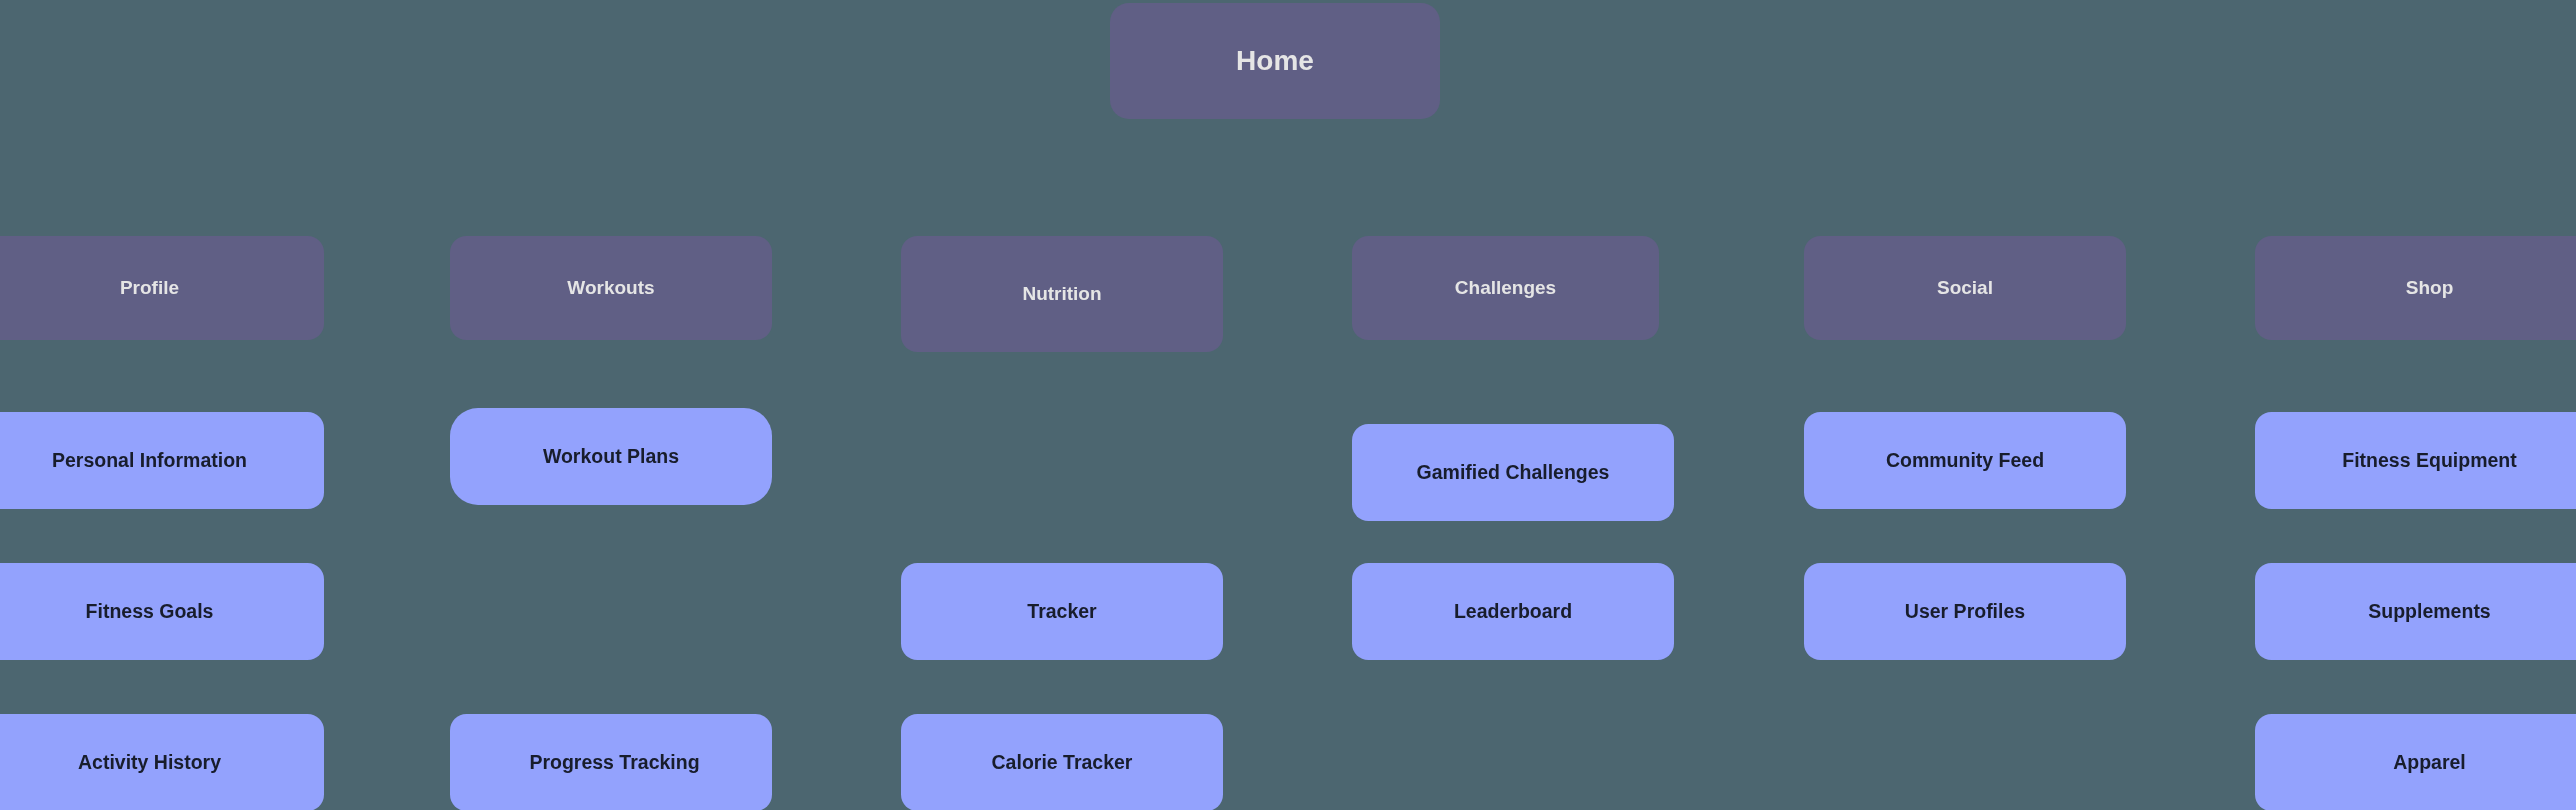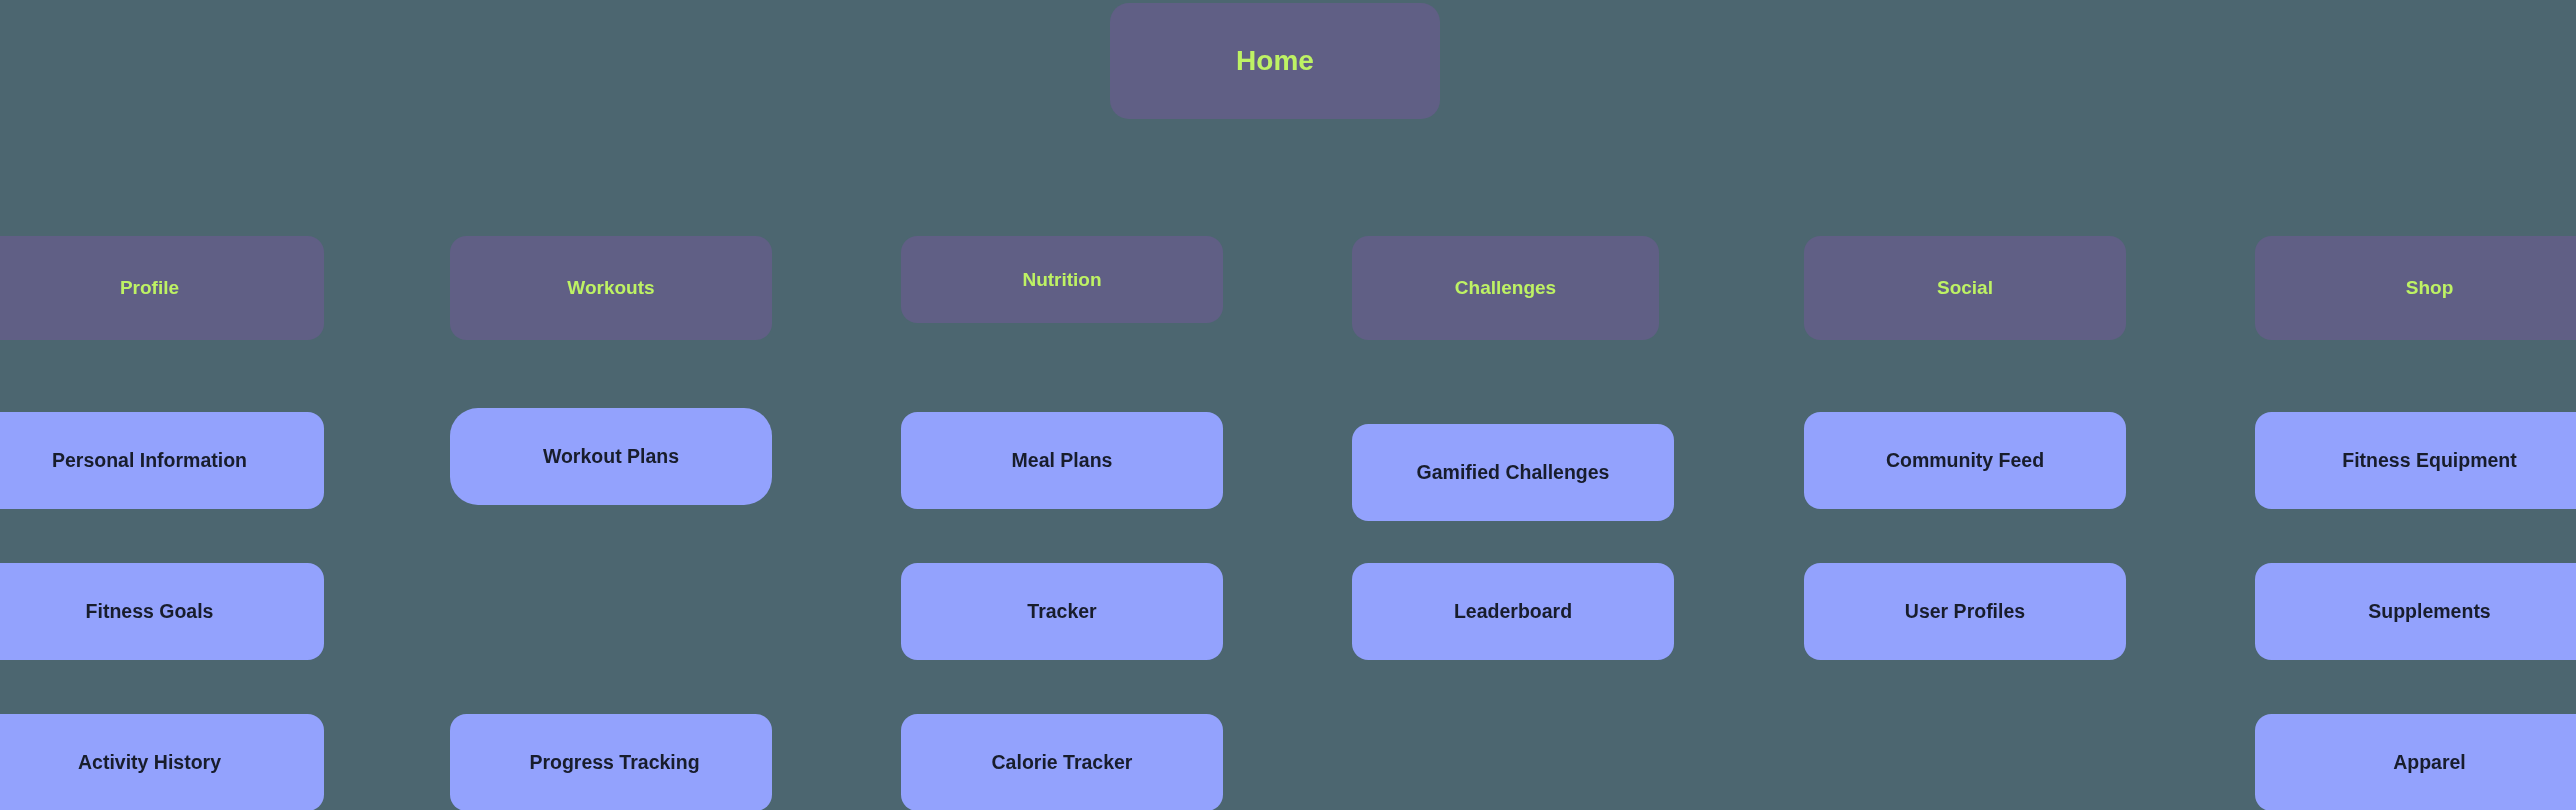--- a/index.html
+++ b/index.html
@@ -20,21 +20,21 @@
     display: flex;
     align-items: center;
     justify-content: center;
     box-sizing: border-box;
     text-align: center;
     line-height: 1.15;
   }
   .node-root,
   .node-category {
     background: #605f85;
-    color: #bef264;
+    color: #e5e5e5;
     border-radius: 16.4px;
     font-weight: bold;
   }
   .node-root {
     font-size: 28px;
     border-radius: 19px;
   }
   .node-category {
     font-size: 19px;
   }
@@ -76,25 +76,22 @@
   <div class="node node-category" style="left:450px; top:236px; width:322px; height:104px;">
     <span class="node-label">Workouts</span>
   </div>
   <div class="node node-leaf" style="left:450px; top:408px; width:322px; height:97px;border-radius:28px;">
     <span class="node-label">Workout Plans</span>
   </div>
   <div class="node node-leaf" style="left:450px; top:714px; width:322px; height:97px;padding-left:7px;">
     <span class="node-label">Progress Tracking</span>
   </div>
 
-  <div class="node node-category" style="left:901px; top:236px; width:322px; height:87px;">
+  <div class="node node-category" style="left:901px; top:236px; width:322px; height:116px;">
     <span class="node-label">Nutrition</span>
-  </div>
-  <div class="node node-leaf" style="left:901px; top:412px; width:322px; height:97px;">
-    <span class="node-label">Meal Plans</span>
   </div>
   <div class="node node-leaf" style="left:901px; top:563px; width:322px; height:97px;">
     <span class="node-label">Tracker</span>
   </div>
   <div class="node node-leaf" style="left:901px; top:714px; width:322px; height:97px;">
     <span class="node-label">Calorie Tracker</span>
   </div>
 
   <div class="node node-category" style="left:1352px; top:236px; width:307px; height:104px;">
     <span class="node-label">Challenges</span>

